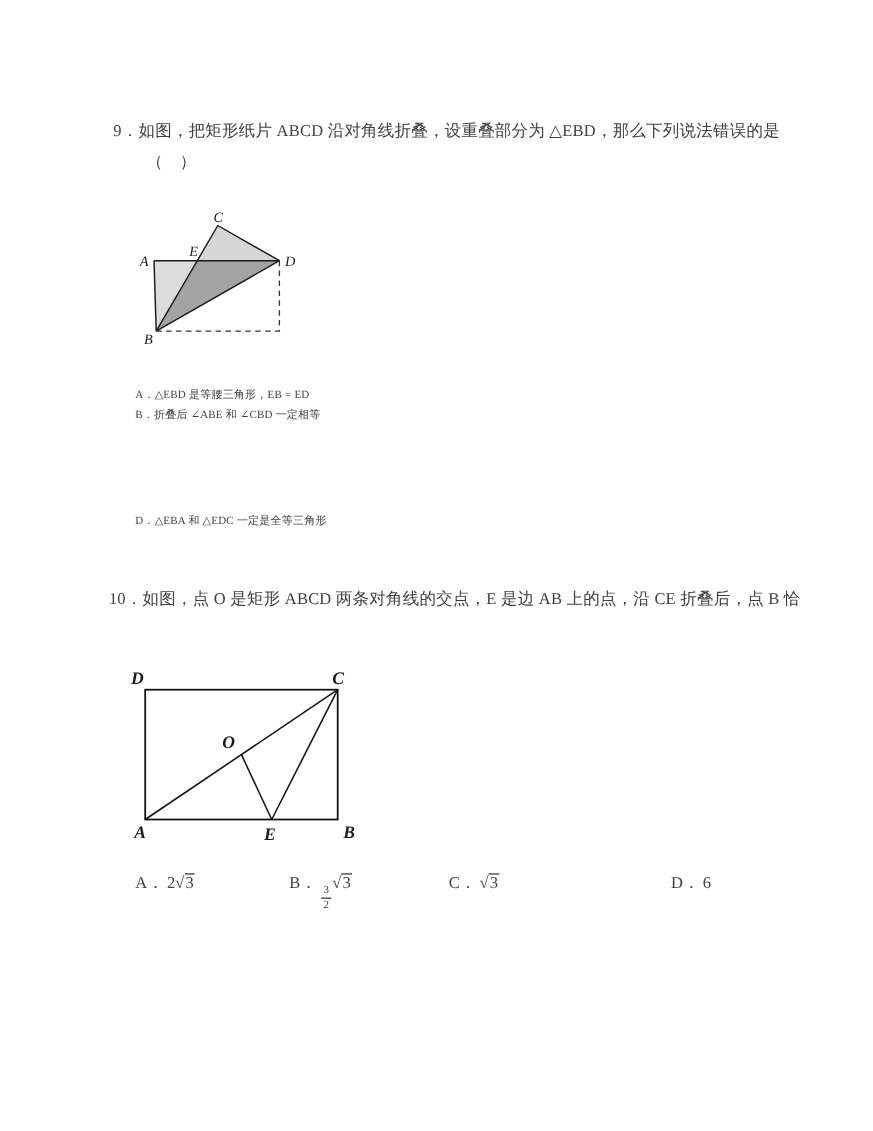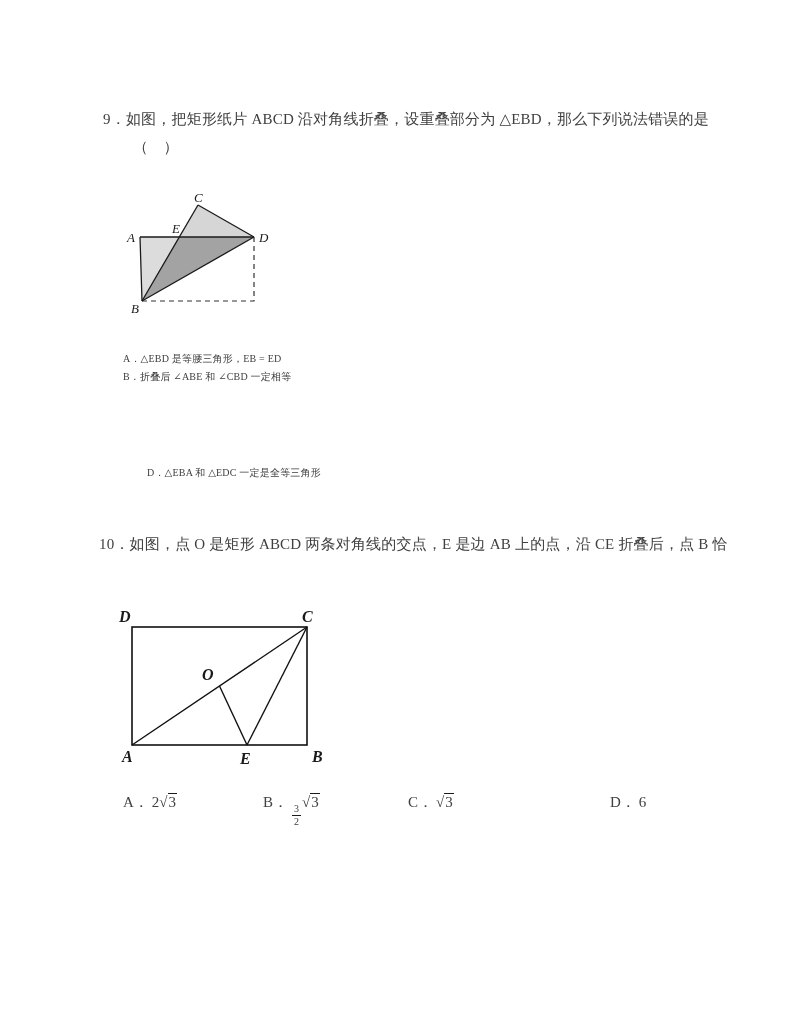--- a/index.html
+++ b/index.html
@@ -50,21 +50,21 @@
     <line x1="73" y1="13" x2="129" y2="45" stroke="#1a1a1a" stroke-width="1.3"></line>
     <text class="fig1-label" x="69" y="10">C</text>
     <text class="fig1-label" x="2" y="50">A</text>
     <text class="fig1-label" x="47" y="41">E</text>
     <text class="fig1-label" x="134" y="50">D</text>
     <text class="fig1-label" x="6" y="121">B</text>
   </svg>
 
   <div class="abs opt" style="left:123px;top:352px;">A．△EBD 是等腰三角形，EB = ED</div>
   <div class="abs opt" style="left:123px;top:370px;">B．折叠后 ∠ABE 和 ∠CBD 一定相等</div>
-  <div class="abs opt" style="left:123px;top:466px;margin-left:24px;">D．△EBA 和 △EDC 一定是全等三角形</div>
+  <div class="abs opt" style="left:123px;top:466px;">D．△EBA 和 △EDC 一定是全等三角形</div>
 
   <div class="abs stem" style="left:99px;top:535px;">10．如图，点 O 是矩形 ABCD 两条对角线的交点，E 是边 AB 上的点，沿 CE 折叠后，点 B 恰</div>
 
   <svg class="abs" style="left:118px;top:610px;" width="220" height="162" viewBox="0 0 220 162">
     <rect x="14" y="17" width="175" height="118" fill="none" stroke="#111111" stroke-width="1.6"></rect>
     <line x1="14" y1="135" x2="189" y2="17" stroke="#111111" stroke-width="1.4"></line>
     <line x1="189" y1="17" x2="129" y2="135" stroke="#111111" stroke-width="1.4"></line>
     <line x1="101.5" y1="76" x2="129" y2="135" stroke="#111111" stroke-width="1.4"></line>
     <text class="fig2-label" x="1" y="12">D</text>
     <text class="fig2-label" x="184" y="12">C</text>

